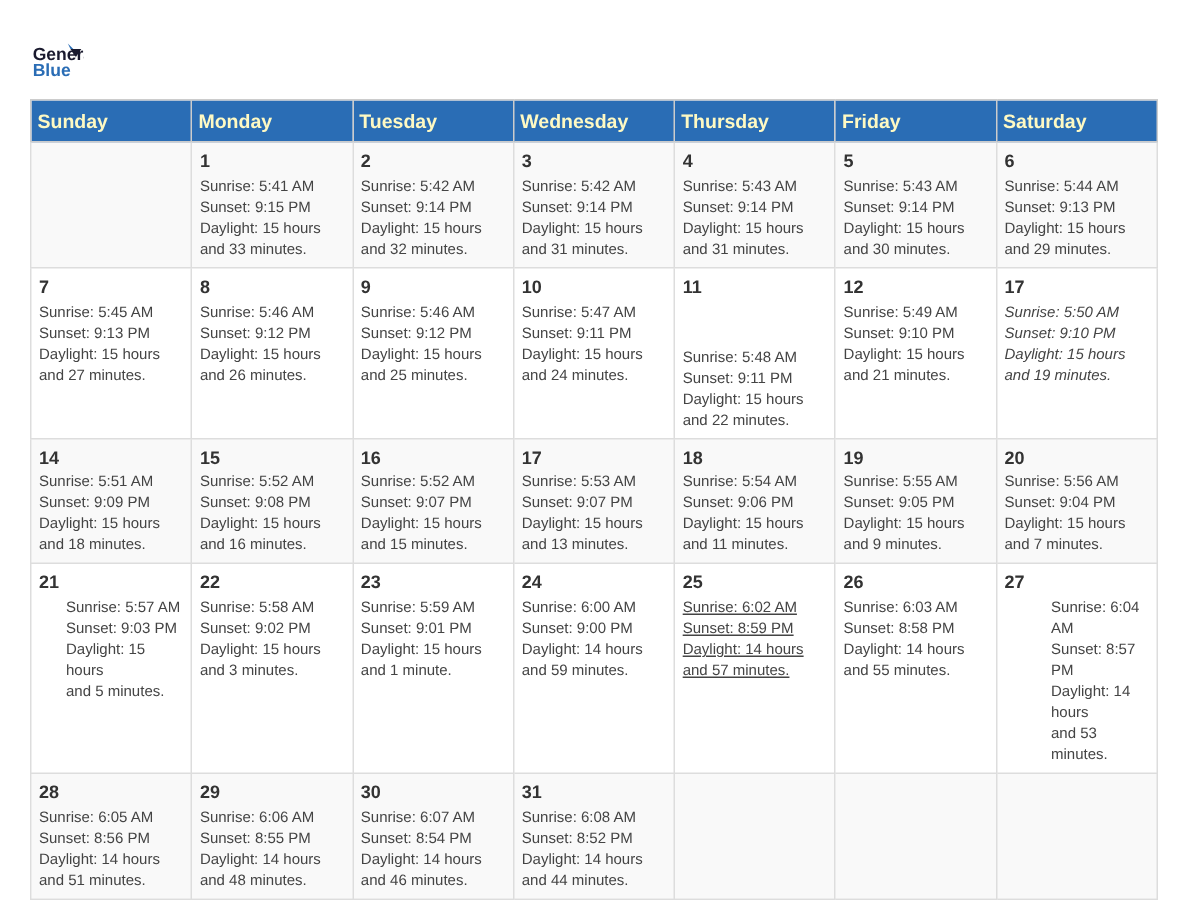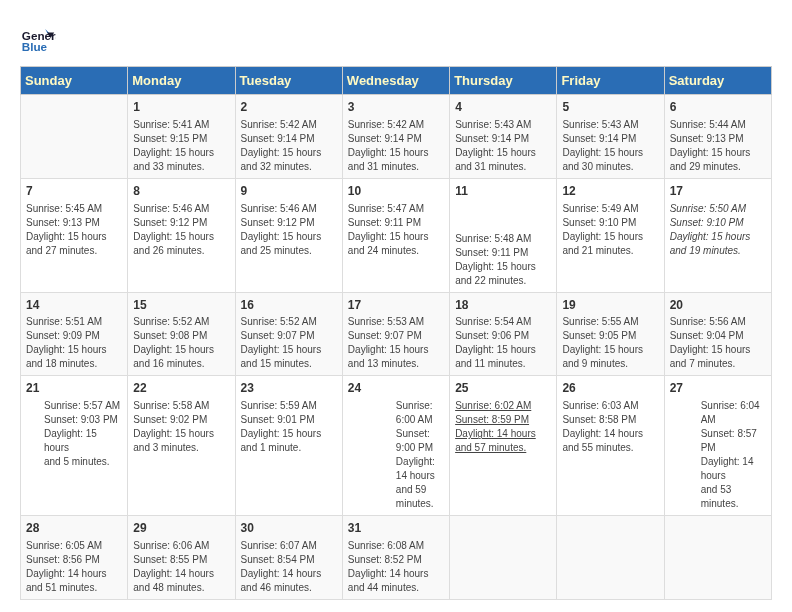--- a/index.html
+++ b/index.html
@@ -274,21 +274,21 @@
         </td>
         <td>
           <div class="day-num">23</div>
           <div class="day-info" style="white-space: pre-line;">Sunrise: 5:59 AM
 Sunset: 9:01 PM
 Daylight: 15 hours
 and 1 minute.</div>
         </td>
         <td>
           <div class="day-num">24</div>
-          <div class="day-info" style="white-space: pre-line; margin-left: 48px;">Sunrise: 6:00 AM
+          <div class="day-info" style="white-space: pre-line;">Sunrise: 6:00 AM
 Sunset: 9:00 PM
 Daylight: 14 hours
 and 59 minutes.</div>
         </td>
         <td>
           <div class="day-num">25</div>
           <div class="day-info" style="white-space: pre-line; text-decoration: underline;">Sunrise: 6:02 AM
 Sunset: 8:59 PM
 Daylight: 14 hours
 and 57 minutes.</div>

